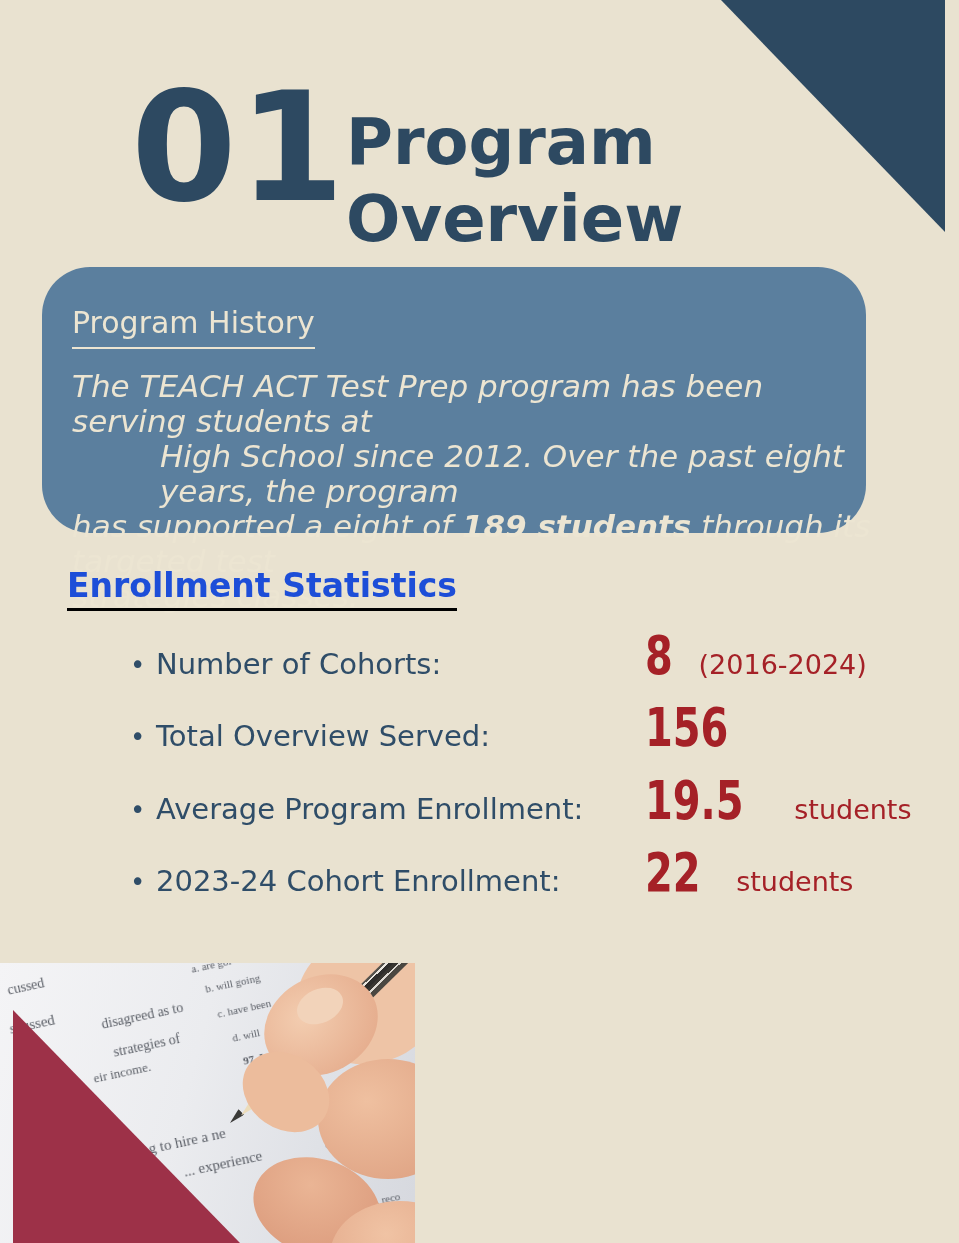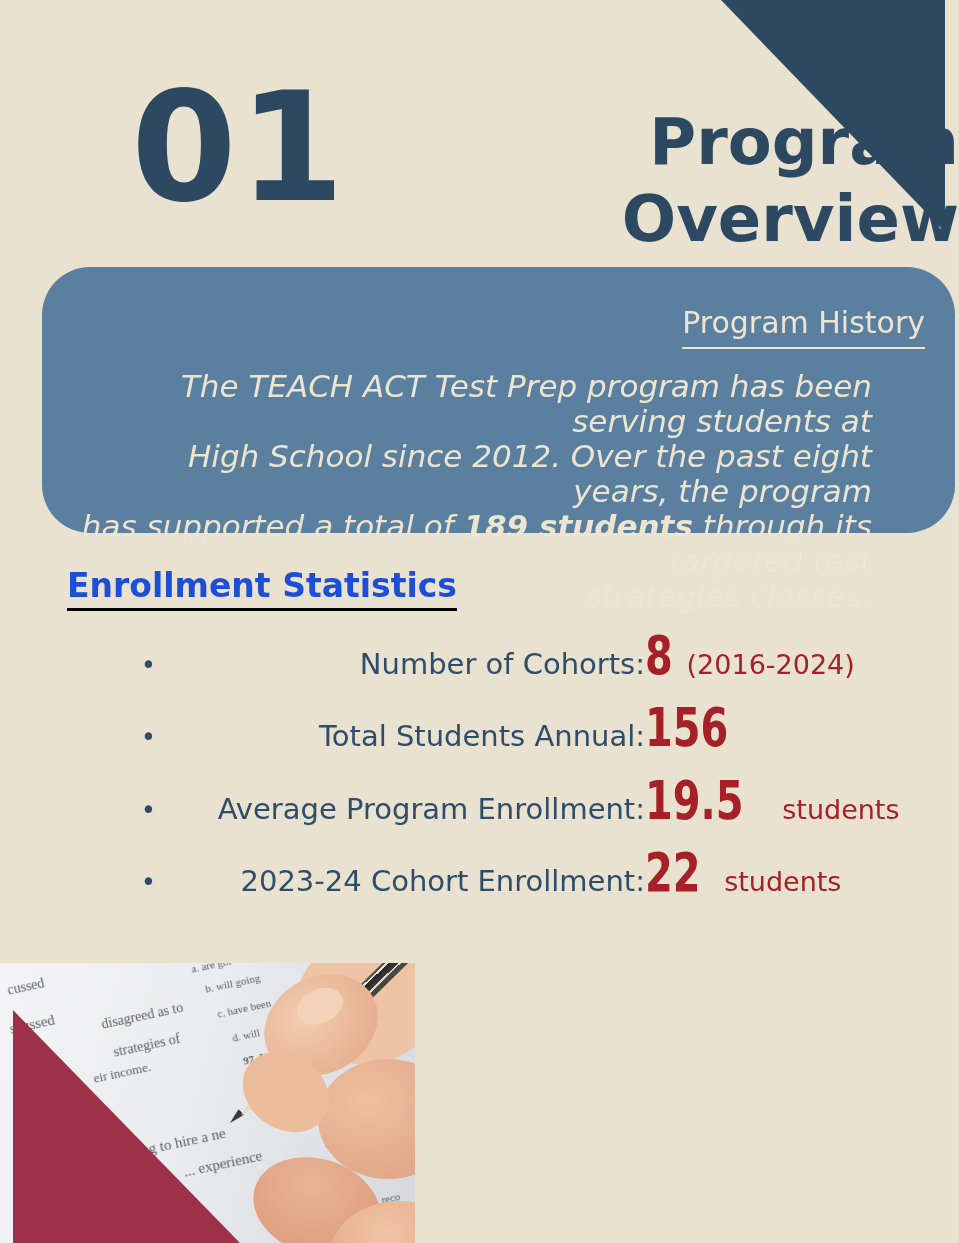--- a/index.html
+++ b/index.html
@@ -1,50 +1,50 @@
 <!DOCTYPE html>
 <html><head>
 <meta charset="utf-8">
 <style>
   * { margin:0; padding:0; box-sizing:border-box; }
   html,body { width:959px; height:1243px; }
   body { font-family:"DejaVu Sans","Liberation Sans",sans-serif; }
-  .page { position:relative; width:959px; height:1243px; background:#e9e2d0; overflow:hidden;text-align:right; }
+  .page { position:relative; width:959px; height:1243px; background:#e9e2d0; overflow:hidden; }
 
   
   .corner-tri { position:absolute; left:721px; top:0; width:224px; height:232px;
     background:#2d4961; clip-path:polygon(0 0,100% 0,100% 100%); }
 
   
   .section-number { position:absolute; left:131px; top:72px; font-size:152px; line-height:1;
     font-weight:700; color:#2d4961; letter-spacing:2px; }
   .section-title { position:absolute; left:313px; top:104px; font-size:64px; line-height:1.2;
     font-weight:700; color:#2d4961;margin-left:33px; }
 
   
-  .panel { position:absolute; left:42px; top:267px; width:913px; height:266px;
+  .panel { position:absolute; left:42px; top:267px; width:824px; height:266px;
     background:#5b7f9e; border-radius:48px; padding:38px 30px 0 30px; color:#ece5d2; }
   .panel-heading { display:inline-block; font-size:30px; font-weight:400;
     border-bottom:2px solid #ece5d2; padding-bottom:7px; margin-bottom:20px; }
   .panel-para { font-size:31px; font-style:italic; line-height:35px; width:800px; }
   .panel-para .indent { padding-left:88px; display:inline-block; }
   .panel-para b { font-weight:700; }
 
   
   .stats-heading { position:absolute; left:67px; top:566px; font-size:33px; font-weight:700;
     color:#1d4ed8; border-bottom:3px solid #000000; padding-bottom:3px; }
   .stat-row { position:absolute; left:0; width:959px; display:flex; align-items:baseline;
     padding-left:130px; }
   .stat-row.r0 { top:634px; } .stat-row.r1 { top:706px; }
   .stat-row.r2 { top:779px; } .stat-row.r3 { top:851px; }
   .stat-bullet { width:26px; font-size:26px; color:#2f4d68; }
   .stat-label { flex:0 0 489px; font-size:29px; color:#2f4d68; }
   .stat-num { display:inline-block; font-size:54px; line-height:44px; font-weight:700;
     color:#a52127; transform:scaleX(0.74); transform-origin:0 100%; letter-spacing:0; }
-  .stat-suffix { font-size:27px; color:#a52127; margin-left:4px; }
+  .stat-suffix { font-size:27px; color:#a52127; margin-left:16px; }
 
   
   .photo { position:absolute; left:0; top:963px; width:415px; height:280px; overflow:hidden;
     background:linear-gradient(105deg,#f4f4f6 0%,#ebecef 45%,#dfe1e6 75%,#d6d8de 100%); }
   .paper-text { position:absolute; color:#5a5e66; font-family:"Liberation Serif",serif;
     transform:rotate(-12deg); transform-origin:0 0; filter:blur(0.4px); white-space:nowrap; }
   .skin { position:absolute; border-radius:50%; }
   .pencil-part { position:absolute; transform-origin:0 50%; transform:rotate(-44.5deg); }
   .pencil-graphite { left:230px; top:156px; width:16px; height:8px; background:#3a3a38;
     clip-path:polygon(0 50%,100% 0,100% 100%); }
@@ -64,36 +64,36 @@
   <div class="corner-tri"></div>
 
   <div class="section-number">01</div>
   <div class="section-title">Program Overview</div>
 
   <div class="panel">
     <div class="panel-heading">Program History</div>
     <div class="panel-para">
       <span>The TEACH ACT Test Prep program has been serving students at</span><br>
       <span class="indent">High School since 2012. Over the past eight years, the program</span><br>
-      <span>has supported a total of </span><b>189 students</b><span> through its targeted test</span><br>
+      <span>has supported a eight of </span><b>189 students</b><span> through its targeted test</span><br>
       <span>strategies classes.</span>
     </div>
   </div>
 
   <div class="stats-heading">Enrollment Statistics</div>
 
   <div class="stat-row r0">
     <span class="stat-bullet">•</span>
     <span class="stat-label">Number of Cohorts:</span>
     <span class="stat-num">8</span>
     <span class="stat-suffix">(2016-2024)</span>
   </div>
   <div class="stat-row r1">
     <span class="stat-bullet">•</span>
-    <span class="stat-label">Total Students Annual:</span>
+    <span class="stat-label">Total Overview Served:</span>
     <span class="stat-num">156</span>
     <span class="stat-suffix"></span>
   </div>
   <div class="stat-row r2">
     <span class="stat-bullet">•</span>
     <span class="stat-label">Average Program Enrollment:</span>
     <span class="stat-num">19.5</span>
     <span class="stat-suffix">students</span>
   </div>
   <div class="stat-row r3">

